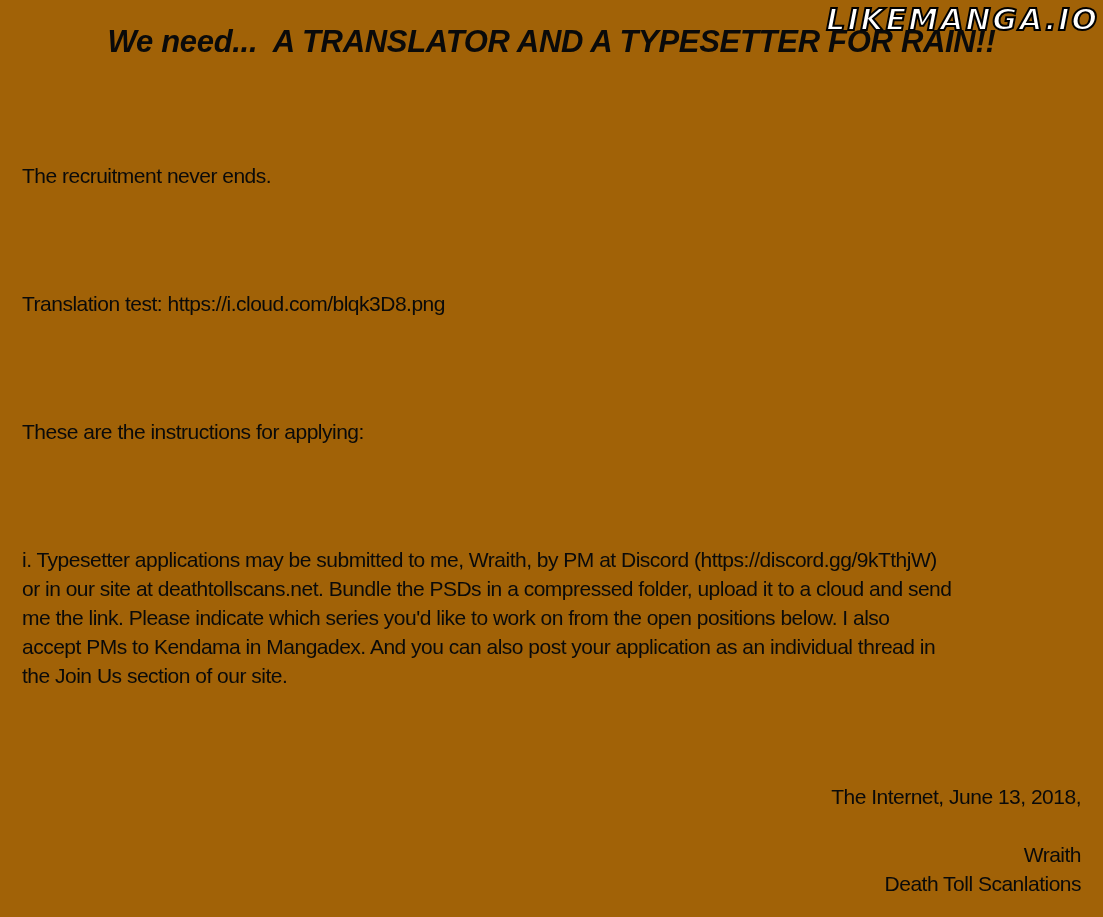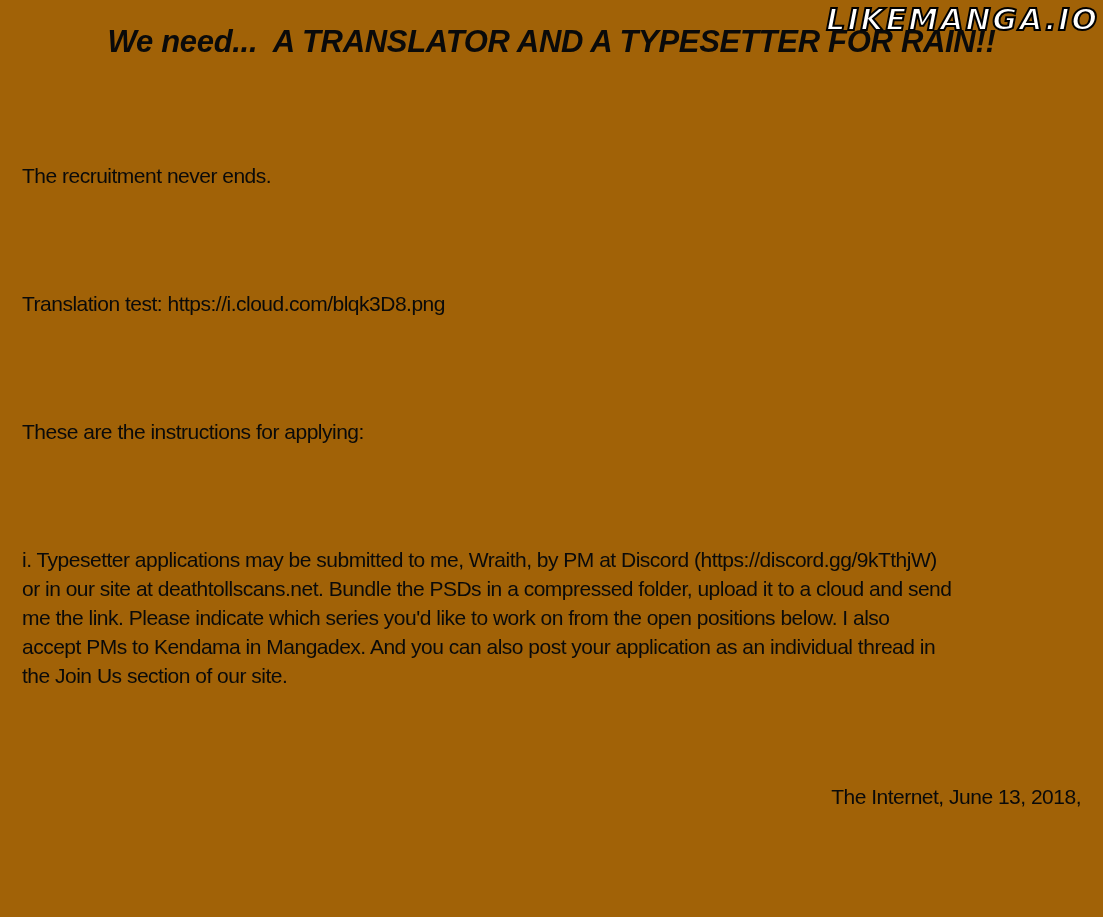--- a/index.html
+++ b/index.html
@@ -97,13 +97,15 @@
 or in our site at deathtollscans.net. Bundle the PSDs in a compressed folder, upload it to a cloud and send
 me the link. Please indicate which series you'd like to work on from the open positions below. I also
 accept PMs to Kendama in Mangadex. And you can also post your application as an individual thread in
 the Join Us section of our site.</p>
     
     
   </div>
 
   <div class="dateline">The Internet, June 13, 2018,</div>
 
+  <div class="signature">Wraith
+Death Toll Scanlations</div>
 </div>
 
 </body></html>

